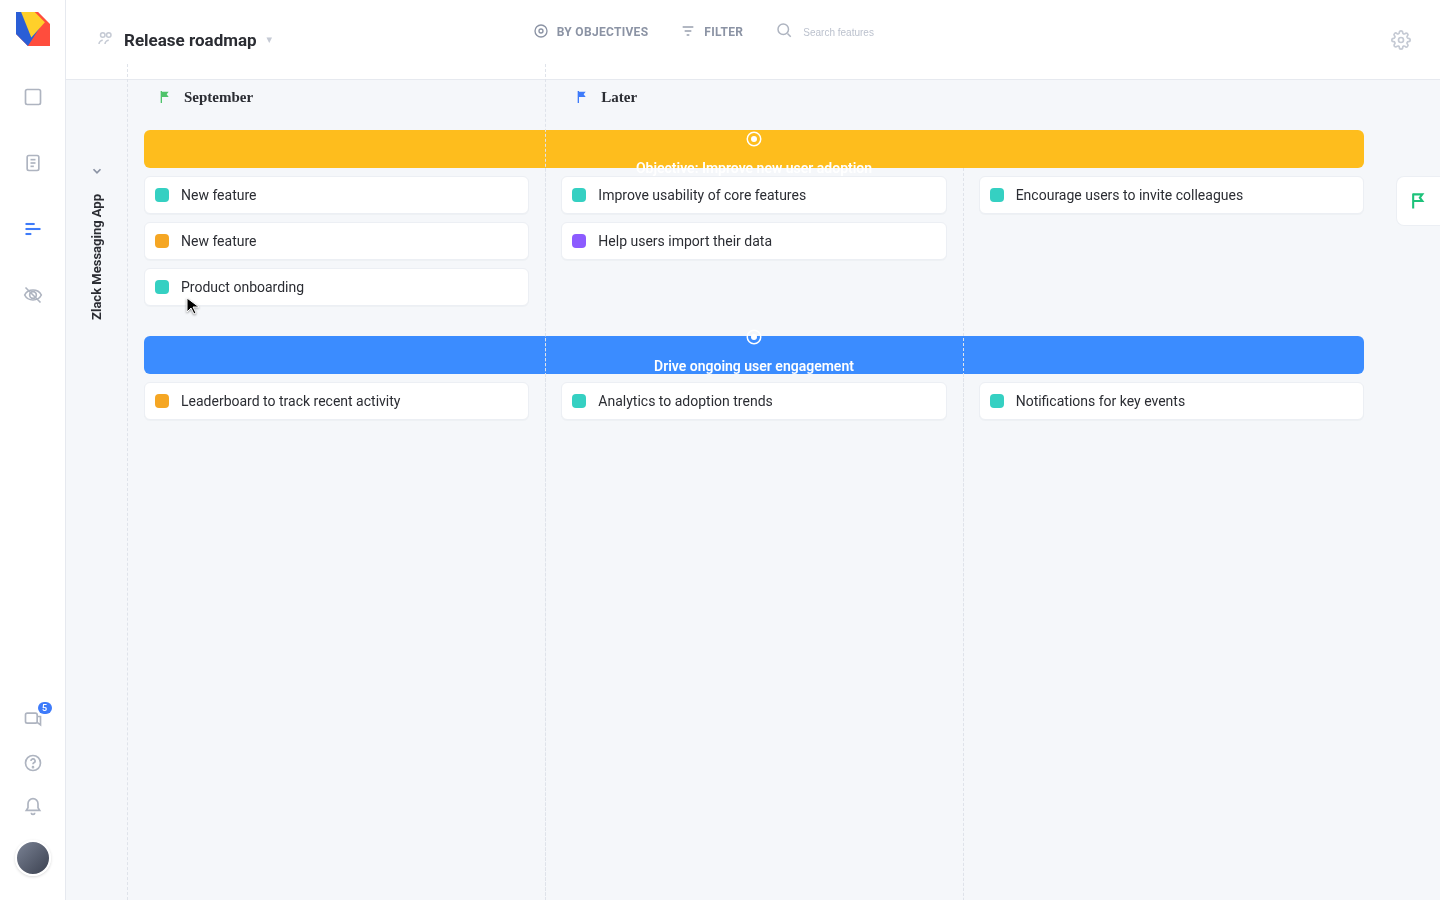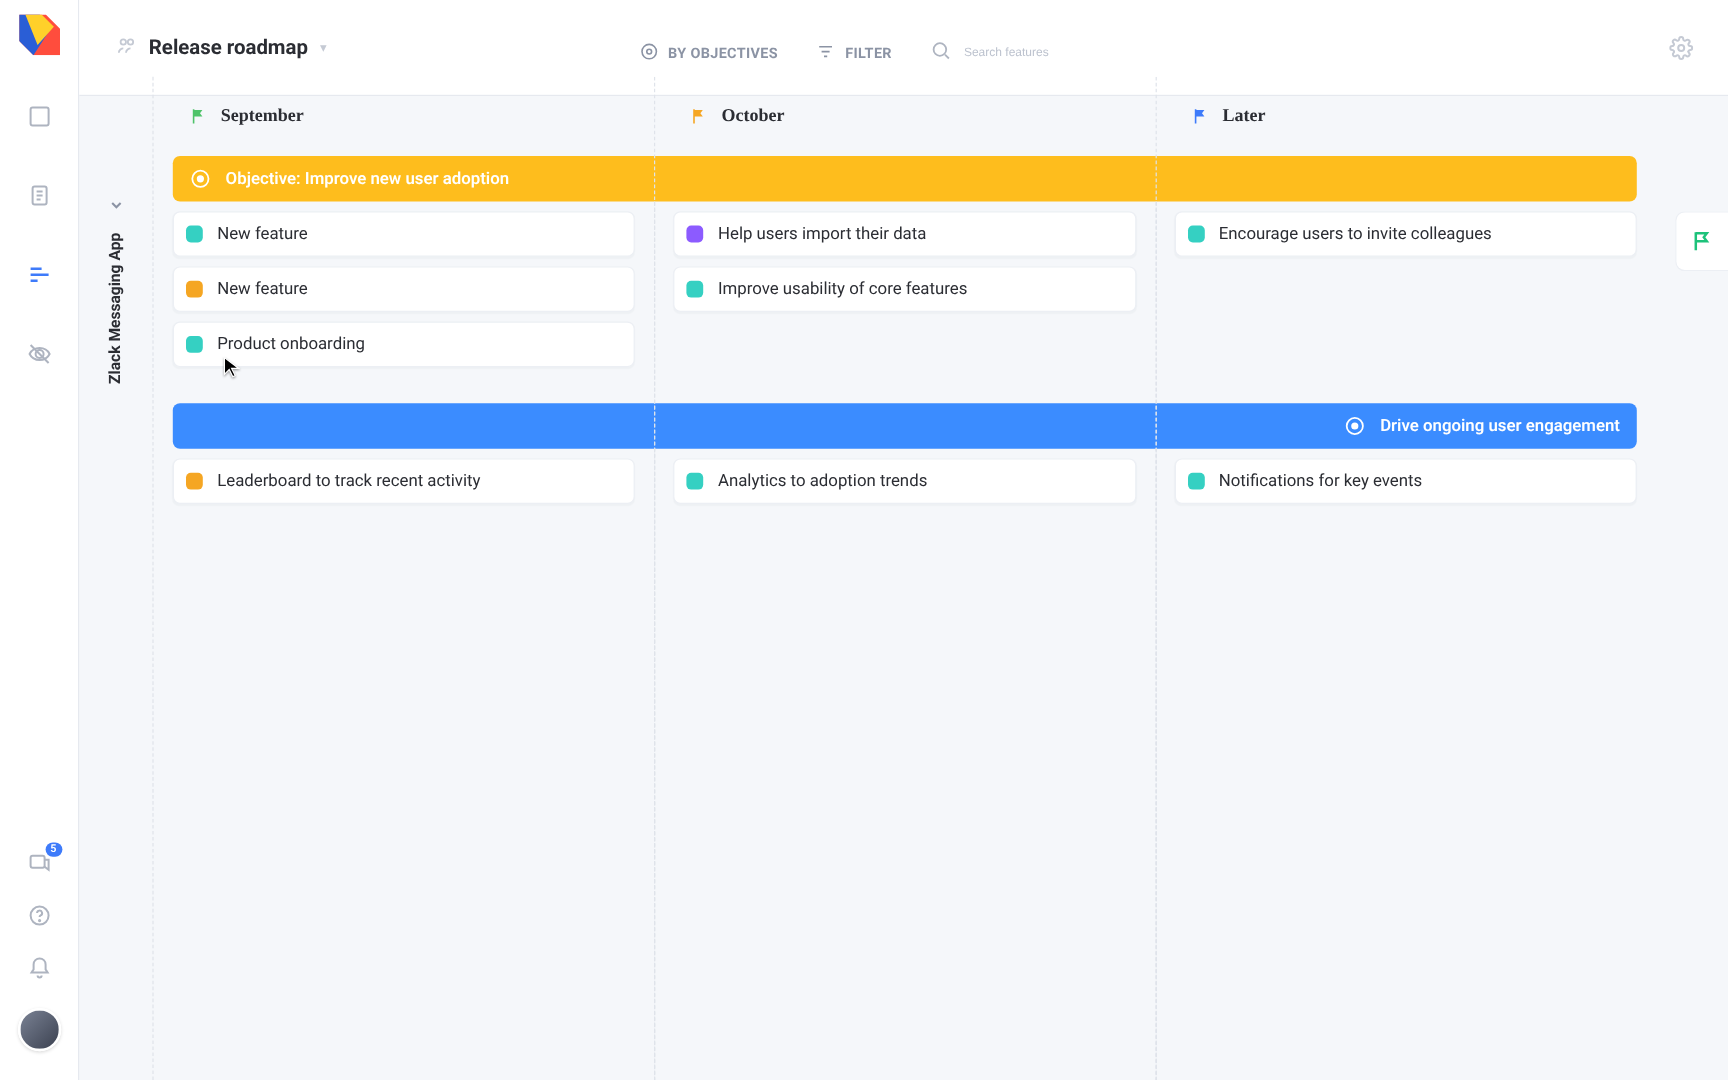--- a/index.html
+++ b/index.html
@@ -72,21 +72,21 @@
   }
   .board-switcher {
     display: flex; align-items: center; gap: 10px;
     cursor: pointer;
   }
   .board-switcher .pre-icon { color:#c5cad4; }
   .board-title { font-size: 17px; font-weight: 700; color: #2b2d33; }
   .board-caret { color:#c5cad4; font-size: 11px; }
 
   .top-center {
-    position: absolute; left: 66px; right: 0; top: 12px; height: 64px;
+    position: absolute; left: 66px; right: 0; top: 0; height: 64px;
     display: flex; align-items: center; justify-content: center;
     gap: 32px;
     pointer-events: none;
   }
   .top-center > * { pointer-events: auto; }
   .top-btn {
     display: flex; align-items: center; gap: 8px;
     color: #8b93a4; font-size: 12px; font-weight: 700;
     letter-spacing: .3px; cursor: pointer;
   }
@@ -149,21 +149,21 @@
   .col-title { font-size: 15px; font-weight: 700; color:#2b2d33; }
 
   .swimlane-band {
     margin: 0 16px 0 16px;
     height: 38px;
     border-radius: 6px;
     display: flex; align-items: center;
     gap: 12px;
     padding: 0 14px;
     color: #fff;
-    font-size: 14px; font-weight: 600;
+    font-size: 14px; font-weight: 600; flex-direction: column;
   }
   .band-icon { width:18px; height:18px; flex:0 0 18px; }
 
   .lanes {
     display: grid;
     grid-template-columns: 1fr 1fr 1fr;
     margin-top: 8px;
   }
   .lane-col {
     padding: 0 16px;
@@ -341,27 +341,20 @@
   <div class="columns-header" id="columns-header">
       <div class="col-head">
         <span class="flag"><svg width="16" height="16" viewBox="0 0 24 24">
             <path d="M5 3v18" stroke="#4fc36a" stroke-width="2"></path>
             <path d="M5 4h11l-3 4 3 4H5z" fill="#4fc36a"></path>
           </svg></span>
                  <span class="col-title">September</span>
       </div>
       <div class="col-head">
         <span class="flag"><svg width="16" height="16" viewBox="0 0 24 24">
-            <path d="M5 3v18" stroke="#f5a623" stroke-width="2"></path>
-            <path d="M5 4h11l-3 4 3 4H5z" fill="#f5a623"></path>
-          </svg></span>
-                 <span class="col-title">October</span>
-      </div>
-      <div class="col-head">
-        <span class="flag"><svg width="16" height="16" viewBox="0 0 24 24">
             <path d="M5 3v18" stroke="#3e7bfa" stroke-width="2"></path>
             <path d="M5 4h11l-3 4 3 4H5z" fill="#3e7bfa"></path>
           </svg></span>
                  <span class="col-title">Later</span>
       </div>
     </div>
   <div id="lanes-root">
       <div class="swimlane-band" style="background: rgb(254, 189, 29);">
         <span class="band-icon">
       <svg width="18" height="18" viewBox="0 0 24 24" fill="none" stroke="#fff" stroke-width="2">
@@ -380,26 +373,26 @@
             <span class="swatch" style="background:#f5a623"></span>
                      <span class="card-title">New feature</span>
           </div>
           <div class="card">
             <span class="swatch" style="background:#35d0c2"></span>
                      <span class="card-title">Product onboarding</span>
           </div>
         </div>
         <div class="lane-col">
           <div class="card">
+            <span class="swatch" style="background:#35d0c2"></span>
+                     <span class="card-title">Improve usability of core features</span>
+          </div>
+          <div class="card">
             <span class="swatch" style="background:#8c5bff"></span>
                      <span class="card-title">Help users import their data</span>
-          </div>
-          <div class="card">
-            <span class="swatch" style="background:#35d0c2"></span>
-                     <span class="card-title">Improve usability of core features</span>
           </div>
         </div>
         <div class="lane-col">
           <div class="card">
             <span class="swatch" style="background:#35d0c2"></span>
                      <span class="card-title">Encourage users to invite colleagues</span>
           </div>
         </div>
       </div>
       <div class="spacer"></div>

